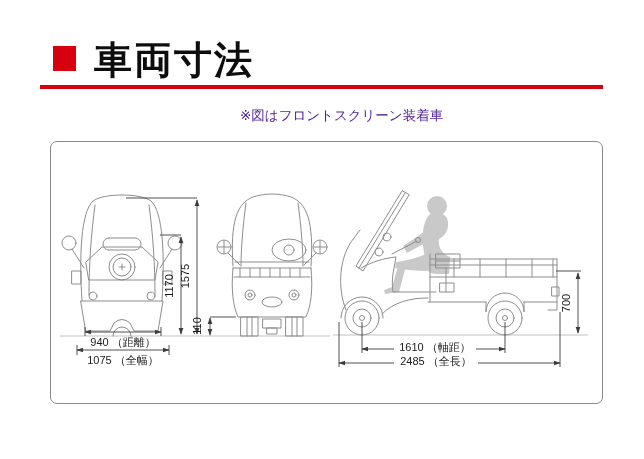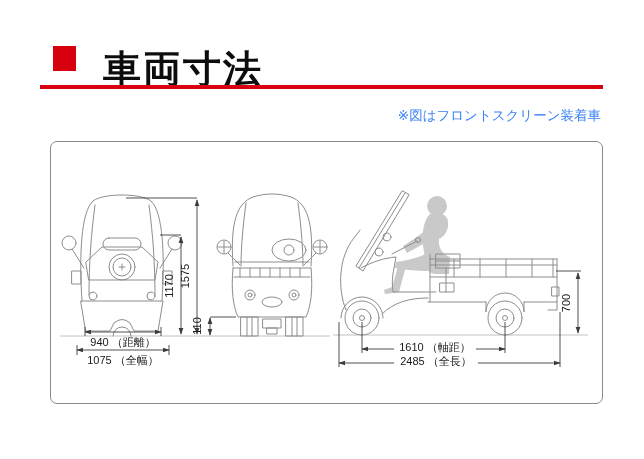--- a/index.html
+++ b/index.html
@@ -1,23 +1,23 @@
 <!DOCTYPE html>
 <html><head>
 <meta charset="utf-8">
 <style>
   html,body{margin:0;padding:0;background:#fff;}
   .page{position:relative;width:644px;height:459px;background:#ffffff;overflow:hidden;
         font-family:"Liberation Sans","DejaVu Sans",sans-serif;}
   .bullet{position:absolute;left:53px;top:46px;width:23px;height:25px;background:#d7000f;}
-  .title{position:absolute;left:87px;top:33px;margin:16px;font-size:38px;font-weight:800;
+  .title{position:absolute;left:87px;top:33px;margin:7px;font-size:38px;font-weight:800;
          letter-spacing:2px;color:#0d0d0d;line-height:1.1;}
   .rule{position:absolute;left:40px;top:85px;width:563px;height:4px;background:#d7000f;}
-  .note{position:absolute;left:240px;top:107px;width:361px;text-align:right;
-        font-size:13.5px;color:#3b82f6;}
+  .note{position:absolute;left:240px;top:107px;width:361px;text-align:left;
+        font-size:13.5px;color:#4c1d95;}
   .diagram-box{position:absolute;left:50px;top:141px;width:551px;height:261px;
         border:1px solid #8a8a8a;border-radius:7px;background:#fff;}
   svg.drawing{position:absolute;left:0;top:0;}
   .ln{stroke:#8d8d8d;fill:none;stroke-width:1;stroke-linecap:round;stroke-linejoin:round;}
   .gnd{stroke:#b3b3b3;fill:none;stroke-width:0.8;}
   .dl{stroke:#3c3c3c;stroke-width:0.9;fill:none;}
   .dim{font:11px "Liberation Sans","DejaVu Sans",sans-serif;fill:#1a1a1a;}
   .drv{fill:#c9c9c9;stroke:none;}
 </style>
 </head>

